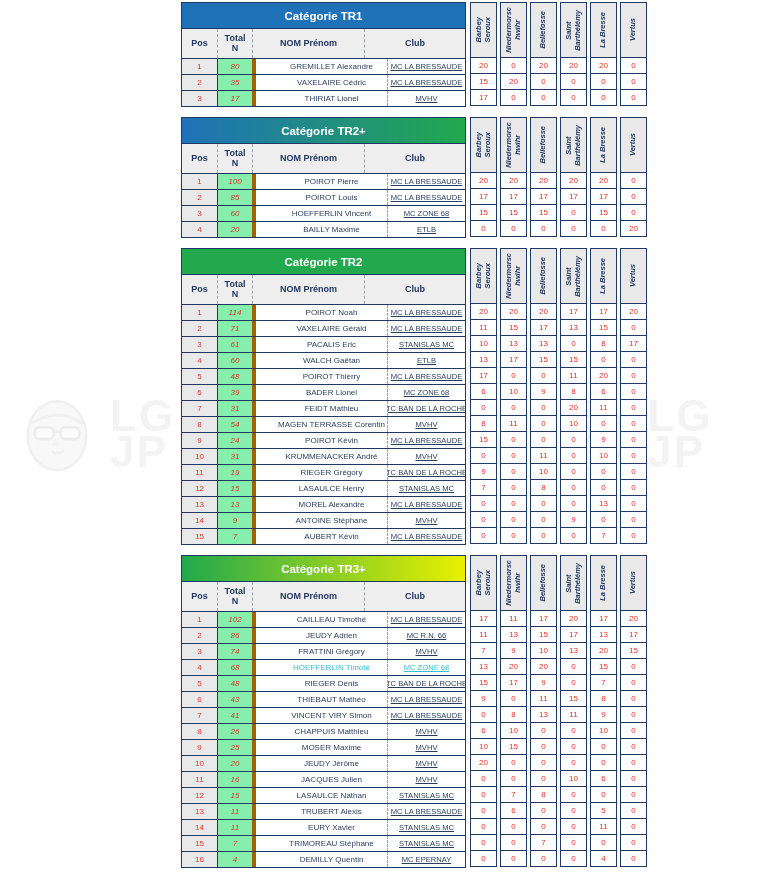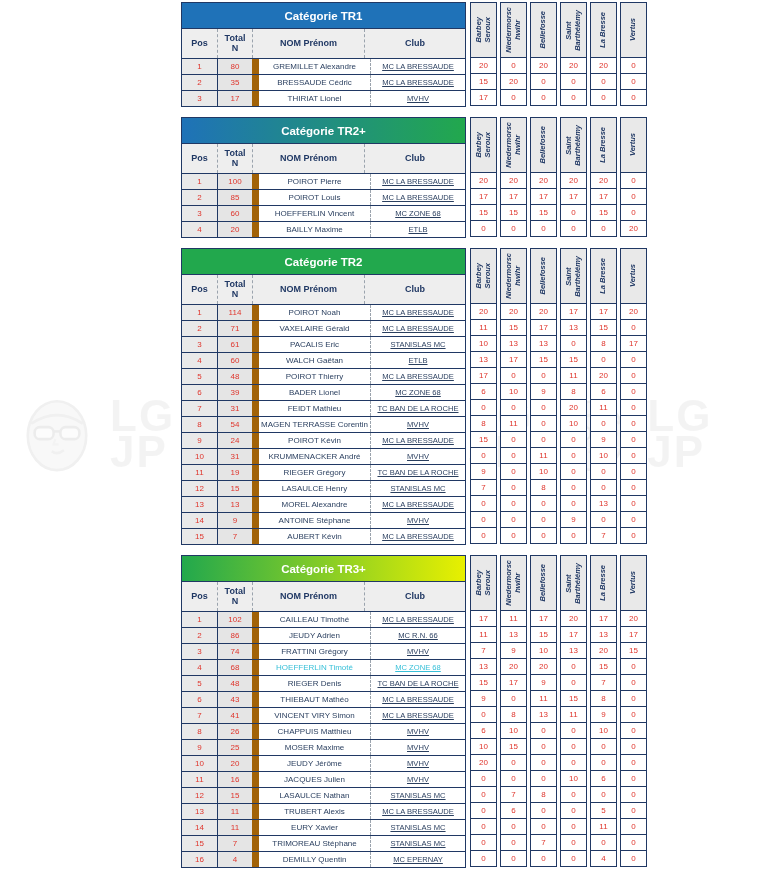--- a/index.html
+++ b/index.html
@@ -29,22 +29,22 @@
          color:#203864;font-weight:bold;font-size:9px;line-height:1.05;
          border-right:1px dashed #9aa3ad;white-space:pre-line;}
   .hcell:last-child{border-right:none;}
   .w-pos{width:35px;} .w-tot{width:34px;} .w-name{width:111px;} .w-club{width:100px;flex:1;}
 
   .row{display:flex;height:15px;border-bottom:1px solid #203864;}
   .row:last-child{border-bottom:none;}
   .cell{display:flex;align-items:center;justify-content:center;font-size:8px;
         overflow:hidden;white-space:nowrap;}
   .c-pos{width:35px;background:#e9e9e9;color:#df352c;border-right:1px solid #203864;}
-  .c-tot{width:34px;background:#e5e5e5;color:#df352c;border-right:7px solid #a16207;}
-  .c-name{width:111px;color:#2a3f5f;border-right:1px dashed #9aa3ad;}
+  .c-tot{width:34px;background:#86efac;color:#df352c;font-style:italic;border-right:4px solid #a16207;}
+  .c-name{width:111px;color:#2a3f5f;border-right:1px dashed #9aa3ad;padding-left:20px;}
   .c-club{width:100px;flex:1;color:#2a3f5f;font-size:7.6px;text-decoration:underline;}
   .hl{color:#38c0d8 !important;}
 
   .events{display:flex;margin-left:4px;}
   .ecol{width:25px;border:1px solid #203864;margin-right:3px;background:#fff;}
   .ecol:last-child{margin-right:0;}
   .ehead{height:54px;background:#e9e9e9;border-bottom:1px solid #203864;
          display:flex;align-items:center;justify-content:center;overflow:hidden;}
   .ehead span{writing-mode:vertical-rl;transform:rotate(180deg);
               font-size:7.5px;font-weight:bold;font-style:italic;color:#203864;
@@ -140,21 +140,21 @@
           </div>
           <div class="row">
             <div class="cell c-pos">1</div>
             <div class="cell c-tot">80</div>
             <div class="cell c-name">GREMILLET Alexandre</div>
             <div class="cell c-club">MC LA BRESSAUDE</div>
           </div>
           <div class="row">
             <div class="cell c-pos">2</div>
             <div class="cell c-tot">35</div>
-            <div class="cell c-name">BRESSAUDE Cédric</div>
+            <div class="cell c-name">VAXELAIRE Cédric</div>
             <div class="cell c-club">MC LA BRESSAUDE</div>
           </div>
           <div class="row">
             <div class="cell c-pos">3</div>
             <div class="cell c-tot">17</div>
             <div class="cell c-name">THIRIAT Lionel</div>
             <div class="cell c-club">MVHV</div>
           </div>
         </div>
         <div class="events">

